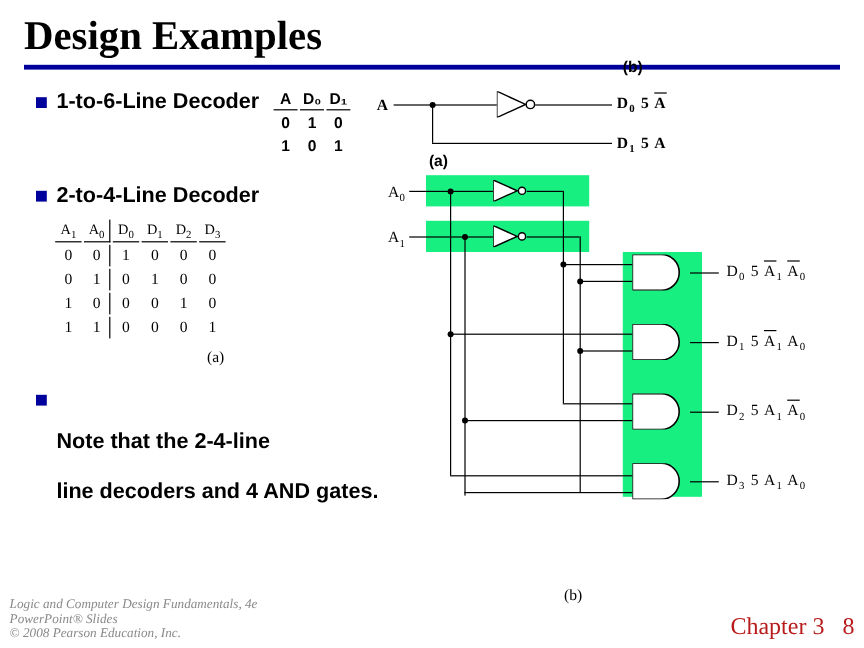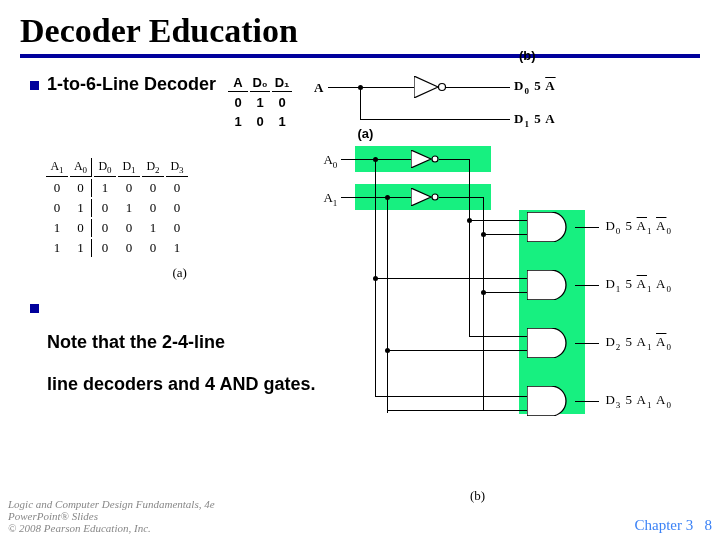--- a/index.html
+++ b/index.html
@@ -34,27 +34,27 @@
   .fig2 { position: relative; width: 380px; height: 280px; margin-left: 8px; }
   .hl-green { position: absolute; background: #17f080; }
   .dot { position: absolute; width: 5px; height: 5px; border-radius: 50%; background: #000; }
   .gate-and svg { display: block; }
   .gate-and { position: absolute; }
   .fig2 .lblx { position: absolute; font-family: "Times New Roman", serif; font-size: 13px; }
   .fig2 .lblx .sub { font-size: 9px; vertical-align: sub; }
 
   .note { max-width: 300px; margin-top: 35px; }
   .footer { position: absolute; bottom: 6px; left: 8px; right: 8px; display: flex; align-items: flex-end; justify-content: space-between; font-family: "Times New Roman", serif; font-size: 11px; color: #888; gap: 39px; }
-  .footer .pg { color: #3b82f6; font-size: 15px; }
+  .footer .pg { color: #b91c1c; font-size: 20px; }
   .cap-b { position: absolute; font-family: "Times New Roman", serif; font-size: 13px; }
 </style>
 </head>
 <body>
 
-<div class="title">Decoder Education</div>
+<div class="title">Design Examples</div>
 <div class="title-rule"></div>
 
 <div class="row1">
   <div class="bullet">
     <div class="square"></div>
     <div class="bullet-text">1-to-6-Line Decoder</div>
   </div>
   <table class="tbl1">
     <tbody>
         <tr class="hr">
@@ -88,20 +88,24 @@
     </div>
     <div class="wire" style="left:132px; top:15px; width:64px; height:1px;"></div>
     <div class="lbl lbl-gap" style="left:200px; top:6px;"><span>D</span><span class="sub">0</span> <span>5</span> <span class="overline">A</span></div>
     <div class="lbl lbl-gap" style="left:200px; top:39px;"><span>D</span><span class="sub">1</span> <span>5</span> <span>A</span></div>
     <div class="lbl" style="left:205px; top:-24px; font-family:Arial,sans-serif; font-weight:bold;">(b)</div>
   </div>
 </div>
 
 <div class="row2">
   <div style="display:flex; flex-direction:column;">
+    <div class="bullet">
+      <div class="square"></div>
+      <div class="bullet-text">2-to-4-Line Decoder</div>
+    </div>
     <div class="tbl2wrap">
       <table class="tbl2">
         <tbody>
             <tr class="hdr hr">
           <td><span>A</span><span class="sub">1</span></td>
           <td class="vline"><span>A</span><span class="sub">0</span></td>
           <td><span>D</span><span class="sub">0</span></td>
           <td><span>D</span><span class="sub">1</span></td>
           <td><span>D</span><span class="sub">2</span></td>
           <td><span>D</span><span class="sub">3</span></td>

